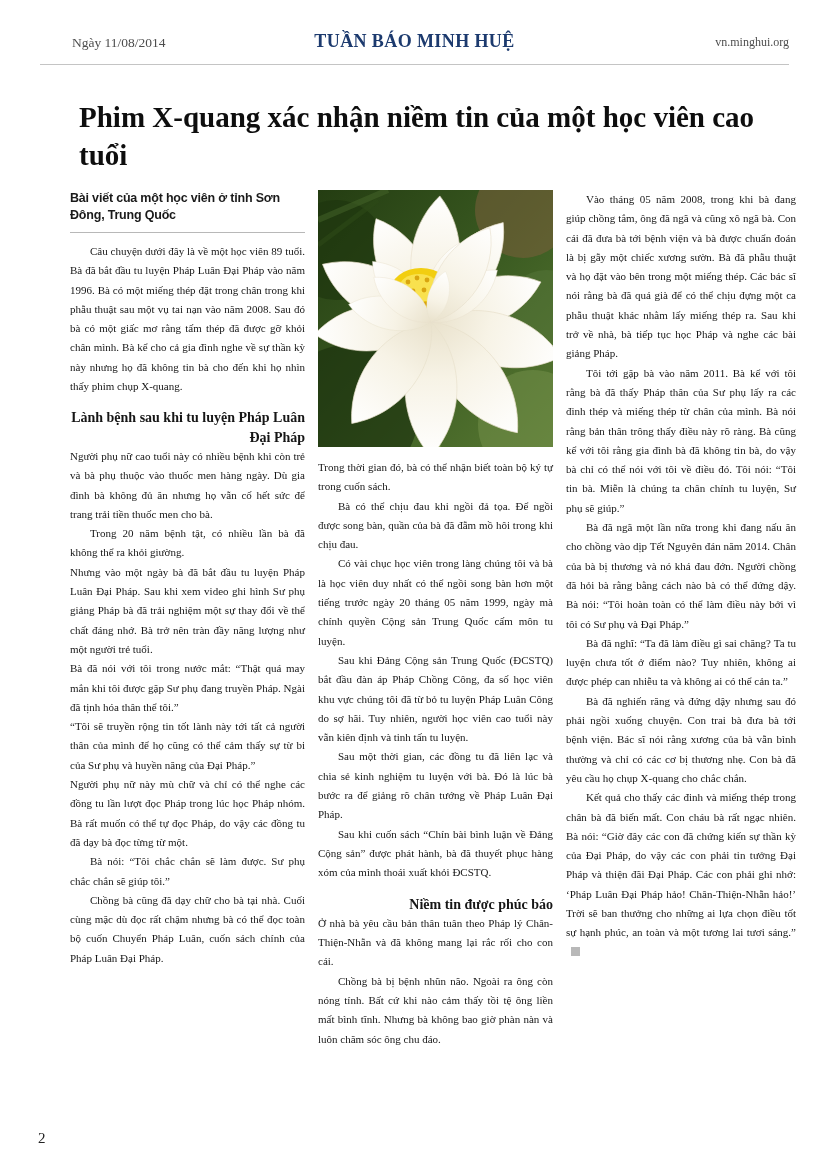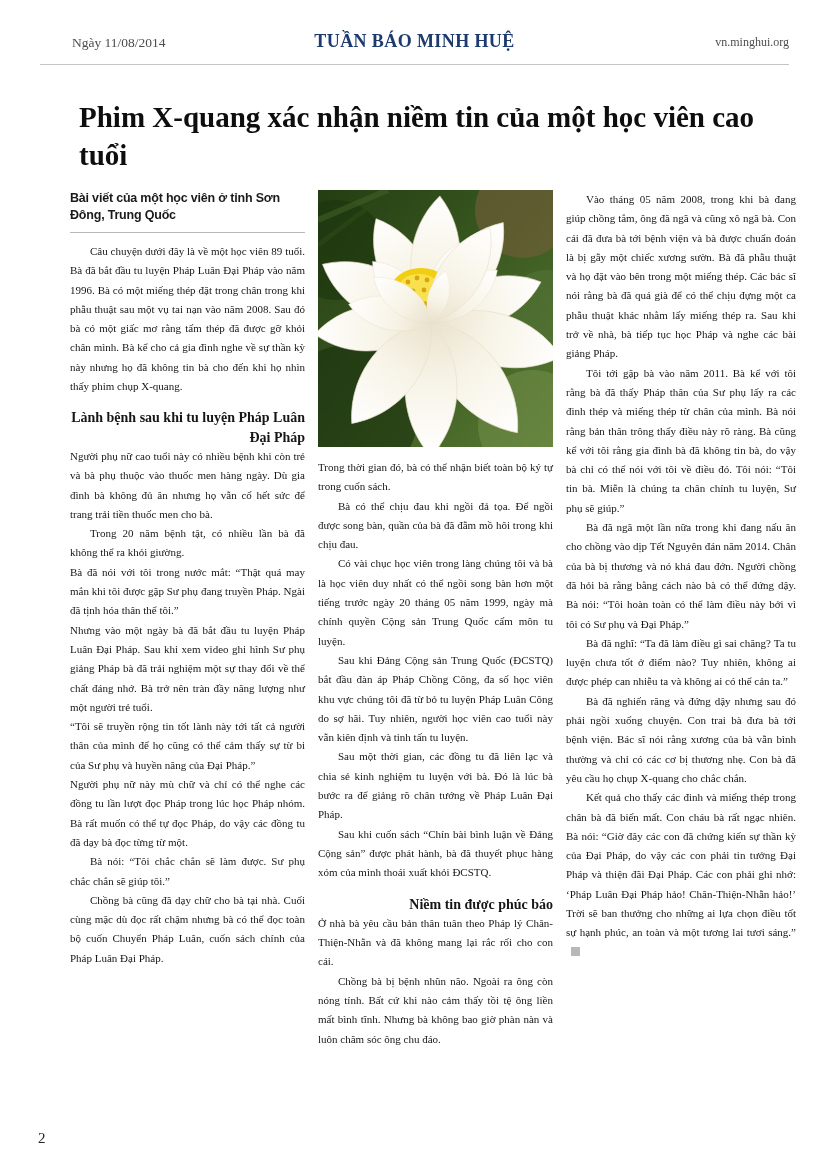--- a/index.html
+++ b/index.html
@@ -67,22 +67,22 @@
   <div class="columns">
 
     <div class="col">
       <div class="byline">Bài viết của một học viên ở tỉnh Sơn Đông, Trung Quốc</div>
       <hr class="byline-rule">
       <div class="col-body">
           <p class="indent">Câu chuyện dưới đây là về một học viên 89 tuổi. Bà đã bắt đầu tu luyện Pháp Luân Đại Pháp vào năm 1996. Bà có một miếng thép đặt trong chân trong khi phẫu thuật sau một vụ tai nạn vào năm 2008. Sau đó bà có một giấc mơ rằng tấm thép đã được gỡ khỏi chân mình. Bà kể cho cả gia đình nghe về sự thần kỳ này nhưng họ đã không tin bà cho đến khi họ nhìn thấy phim chụp X-quang.</p>
           <h3>Lành bệnh sau khi tu luyện Pháp Luân Đại Pháp</h3>
           <p>Người phụ nữ cao tuổi này có nhiều bệnh khi còn trẻ và bà phụ thuộc vào thuốc men hàng ngày. Dù gia đình bà không đủ ăn nhưng họ vẫn cố hết sức để trang trải tiền thuốc men cho bà.</p>
           <p class="indent">Trong 20 năm bệnh tật, có nhiều lần bà đã không thể ra khỏi giường.</p>
+          <p>Nhưng vào một ngày bà đã bắt đầu tu luyện Pháp Luân Đại Pháp. Sau khi xem video ghi hình Sư phụ giảng Pháp bà đã trải nghiệm một sự thay đổi về thể chất đáng nhớ. Bà trở nên tràn đầy năng lượng như một người trẻ tuổi.</p>
           <p>Bà đã nói với tôi trong nước mắt: “Thật quá may mắn khi tôi được gặp Sư phụ đang truyền Pháp. Ngài đã tịnh hóa thân thể tôi.”</p>
-          <p>Nhưng vào một ngày bà đã bắt đầu tu luyện Pháp Luân Đại Pháp. Sau khi xem video ghi hình Sư phụ giảng Pháp bà đã trải nghiệm một sự thay đổi về thể chất đáng nhớ. Bà trở nên tràn đầy năng lượng như một người trẻ tuổi.</p>
           <p>“Tôi sẽ truyền rộng tin tốt lành này tới tất cả người thân của mình để họ cũng có thể cảm thấy sự từ bi của Sư phụ và huyền năng của Đại Pháp.”</p>
           <p>Người phụ nữ này mù chữ và chỉ có thể nghe các đồng tu lần lượt đọc Pháp trong lúc học Pháp nhóm. Bà rất muốn có thể tự đọc Pháp, do vậy các đồng tu đã dạy bà đọc từng từ một.</p>
           <p class="indent">Bà nói: “Tôi chắc chắn sẽ làm được. Sư phụ chắc chắn sẽ giúp tôi.”</p>
           <p class="indent">Chồng bà cũng đã dạy chữ cho bà tại nhà. Cuối cùng mặc dù đọc rất chậm nhưng bà có thể đọc toàn bộ cuốn Chuyển Pháp Luân, cuốn sách chính của Pháp Luân Đại Pháp.</p>
         </div>
     </div>
 
     <div class="col">
       <figure class="photo">
         <svg width="235" height="257" viewBox="0 0 235 257" xmlns="http://www.w3.org/2000/svg">

